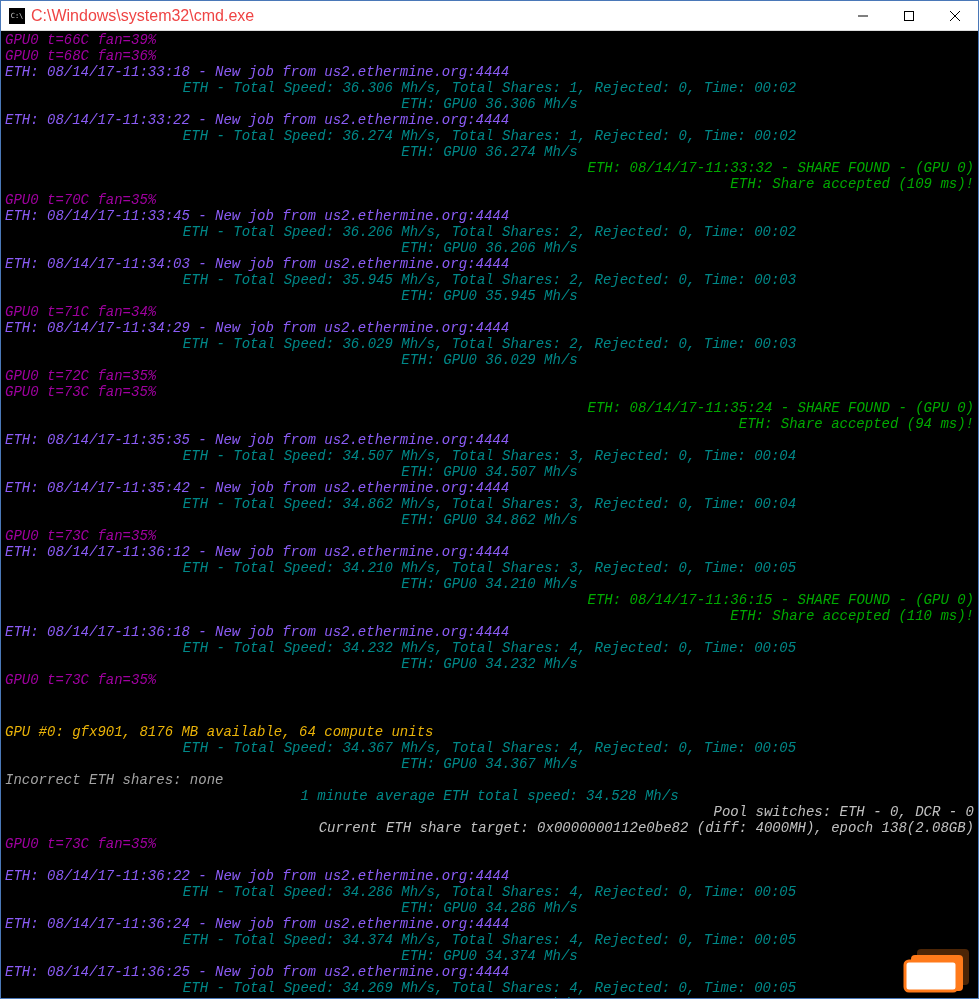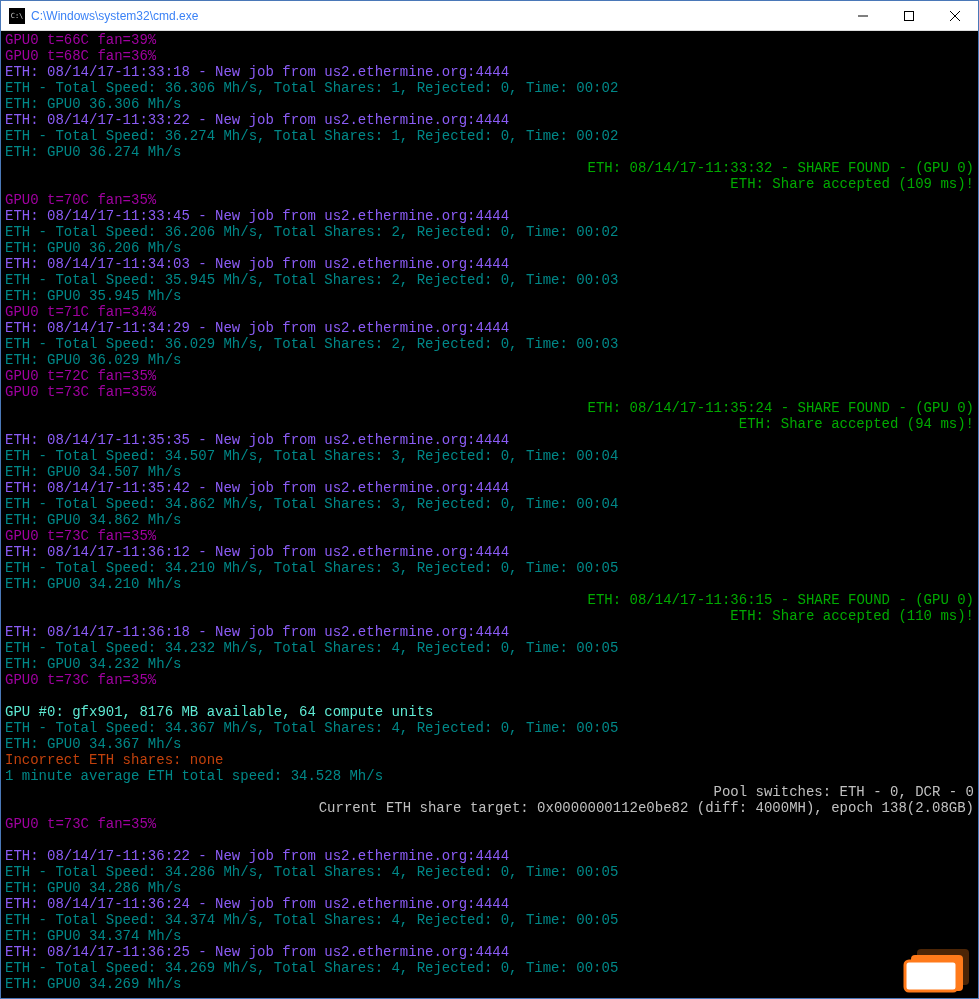--- a/index.html
+++ b/index.html
@@ -38,22 +38,22 @@
     justify-content: center;
   }
   .titlebar-icon::before {
     content: "C:\\";
     color: #ccc;
     font-size: 7px;
     font-family: Consolas, monospace;
   }
   .titlebar-title {
     flex: 1;
-    font-size: 12px;
-    color: #3b82f6;
+    font-size: 16px;
+    color: #ef4444;
     white-space: nowrap;
     overflow: hidden;
   }
   .titlebar-controls {
     display: flex;
     height: 100%;
   }
   .titlebar-btn {
     width: 46px;
     height: 100%;
@@ -68,28 +68,29 @@
   .console {
     flex: 1;
     background: #000000;
     padding: 1px 4px;
     font-family: Consolas, "Courier New", monospace;
     font-size: 14px;
     line-height: 16px;
     white-space: pre;
     overflow: hidden;
     color: #c0c0c0;
+    font-style: italic;
   }
   .c-magenta { color: #a000a0; }
   .c-white   { color: #8b5cf6; }
-  .c-teal    { color: #008888; }
+  .c-teal    { color: #008888; text-align: center; }
   .c-green   { color: #00aa00; text-align: right; }
-  .c-dgreen  { color: #5eead4; }
+  .c-dgreen  { color: #eab308; margin-top: 20px; }
   .c-gray    { color: #c0c0c0; text-align: right; }
-  .c-orange  { color: #c2410c; }
+  .c-orange  { color: #a3a3a3; }
   .watermark {
     position: absolute;
     bottom: 6px;
     right: 6px;
     width: 72px;
     height: 48px;
     pointer-events: none;
   }
   .watermark svg { width: 100%; height: 100%; }
 </style>

